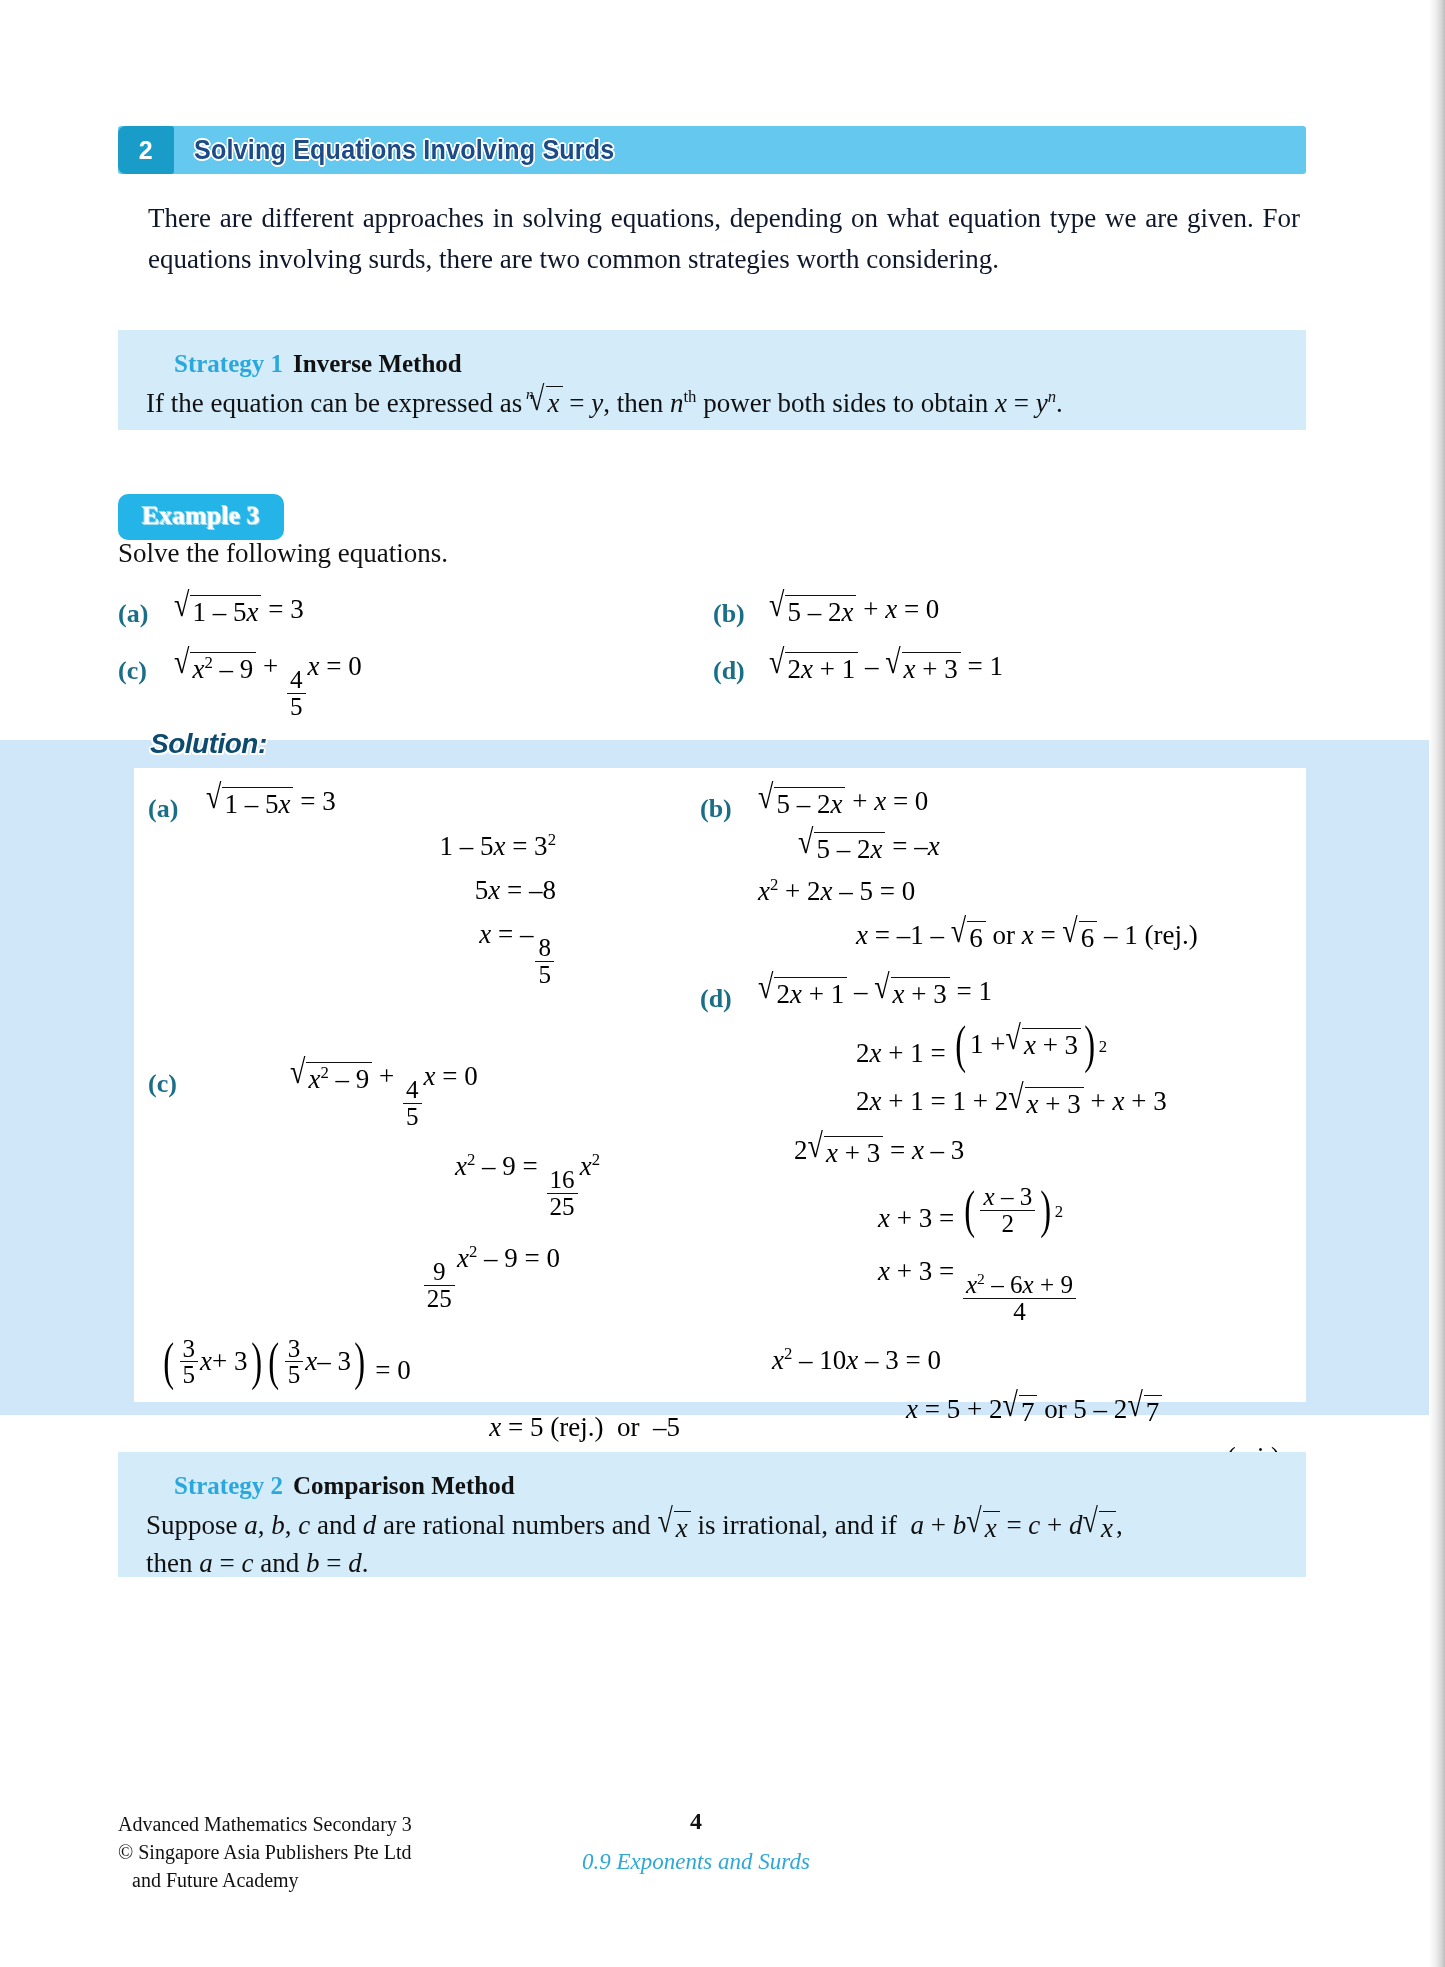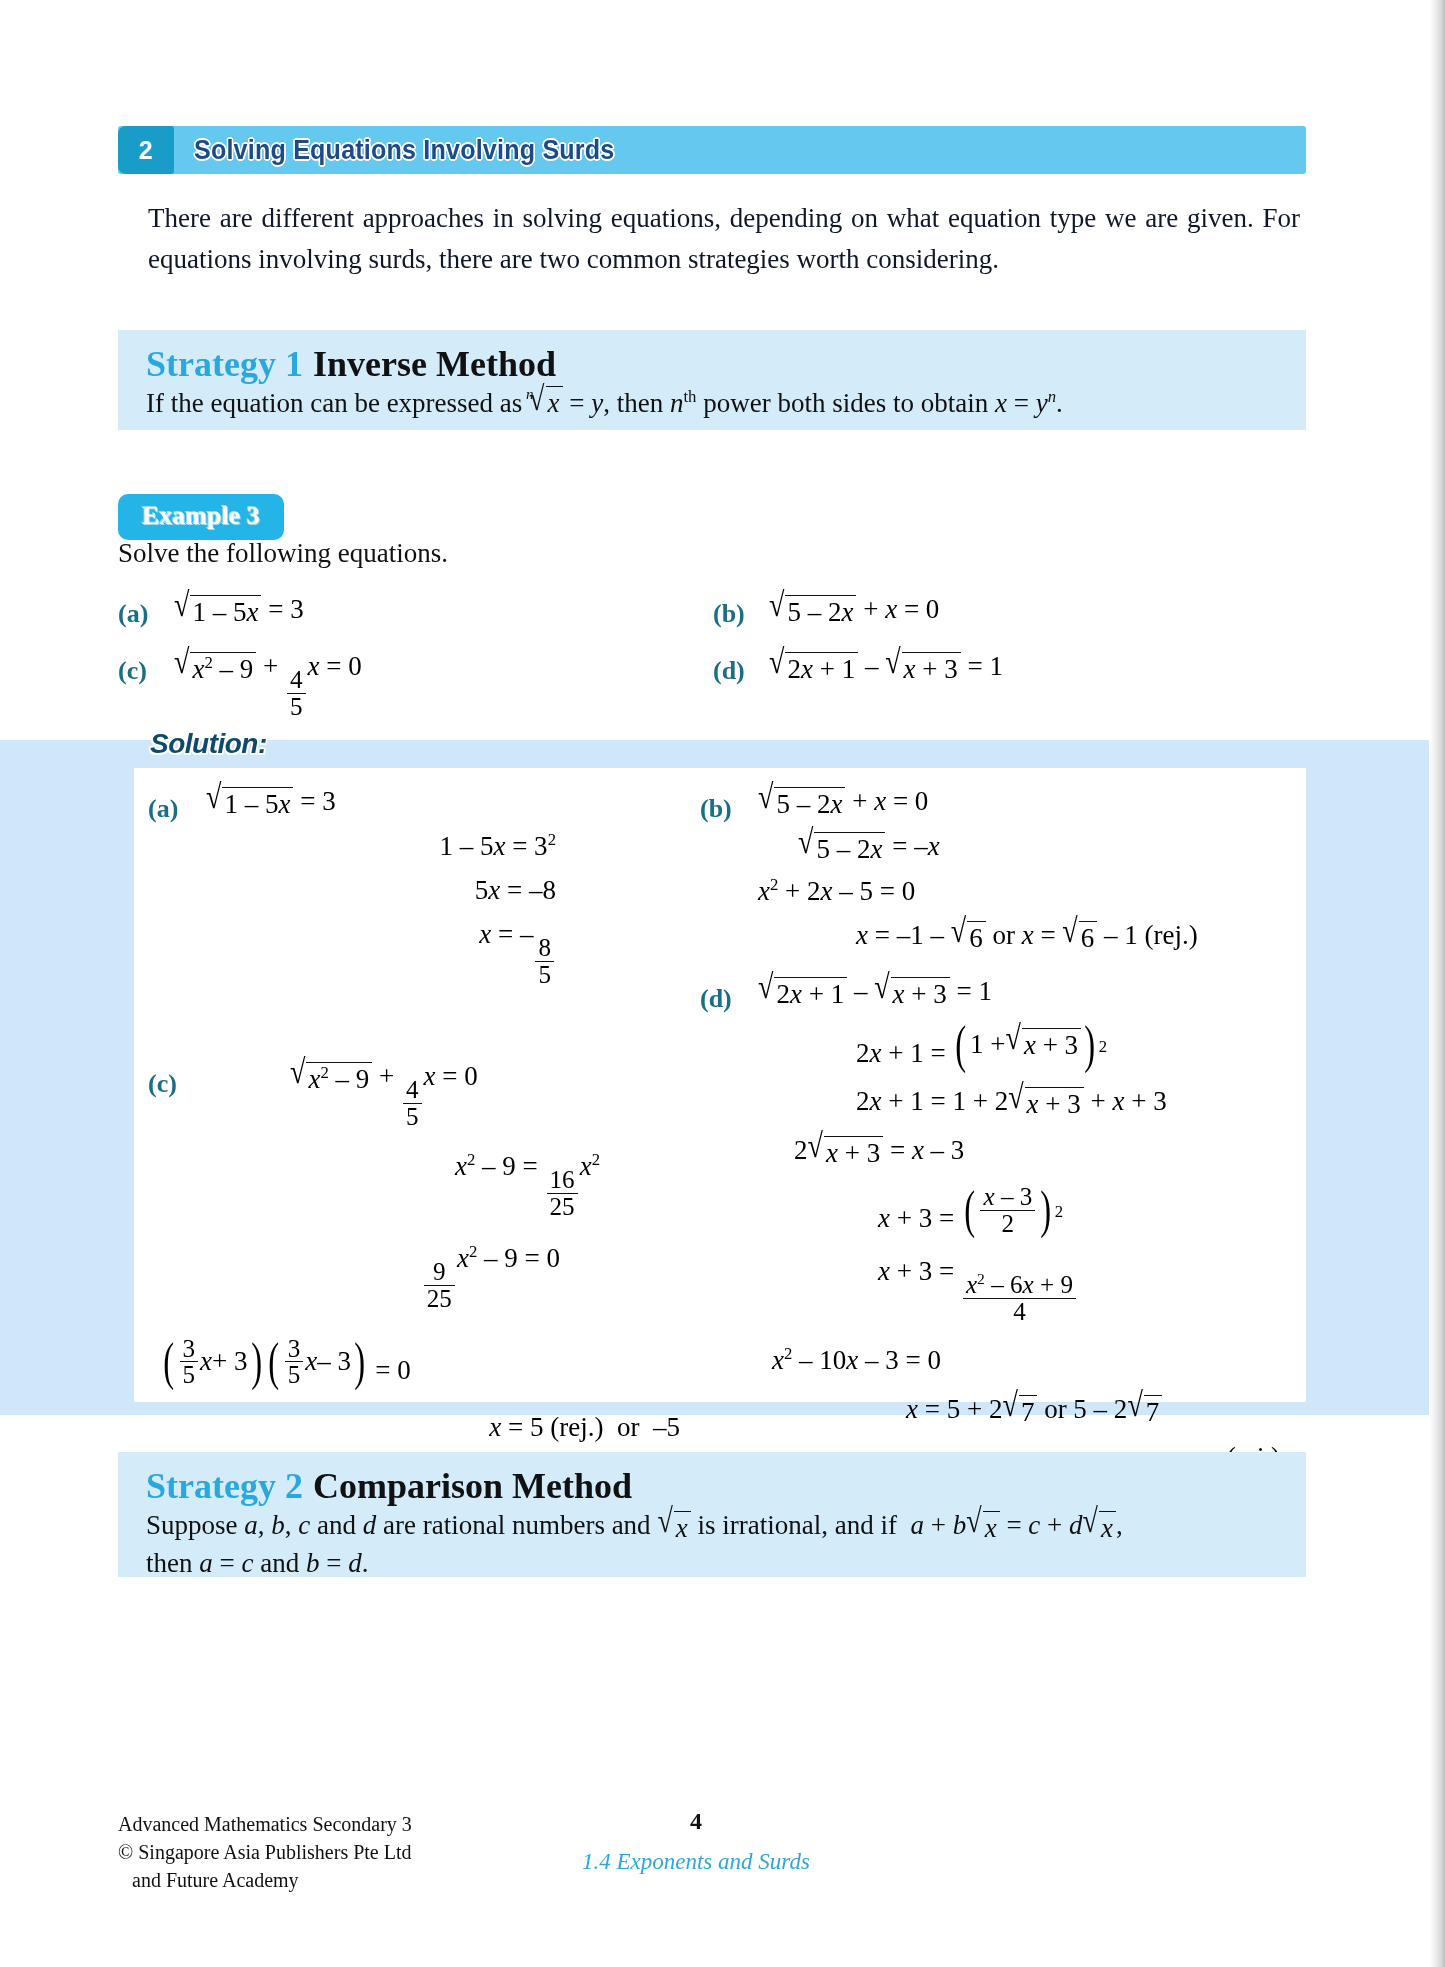--- a/index.html
+++ b/index.html
@@ -96,24 +96,25 @@
   .strategy-box {
     position: absolute;
     background: #d4ebf9;
     padding: 16px 28px 20px 28px;
     box-sizing: border-box;
   }
   #strategy1-box { left: 118px; top: 330px; width: 1188px; height: 100px; }
   #strategy2-box { left: 118px; top: 1452px; width: 1188px; height: 125px; }
 
   .strategy-head {
-    font-size: 36px;
+    font-size: 25px;
     line-height: 36px;
     color: #111111;
     font-weight: bold;
+    margin-left: 28px;
   }
   .strategy-head .s-label {
     color: #2aa8dd;
     font-weight: bold;
     margin-right: 10px;
   }
   .strategy-body {
     font-size: 27px;
     line-height: 38px;
     color: #111111;
@@ -567,15 +568,15 @@
       then <span class="mi">a</span> = <span class="mi">c</span> and <span class="mi">b</span> = <span class="mi">d</span>.
     </div>
   </div>
 
   <div class="footer-left">
     <span>Advanced Mathematics Secondary 3</span><br>
     <span>© Singapore Asia Publishers Pte Ltd</span>
     <span class="indent">and Future Academy</span>
   </div>
   <div class="page-number">4</div>
-  <div class="footer-chapter">1.4  Exponents and Surds</div>
+  <div class="footer-chapter">0.9  Exponents and Surds</div>
 
 </div>
 
 </body></html>

